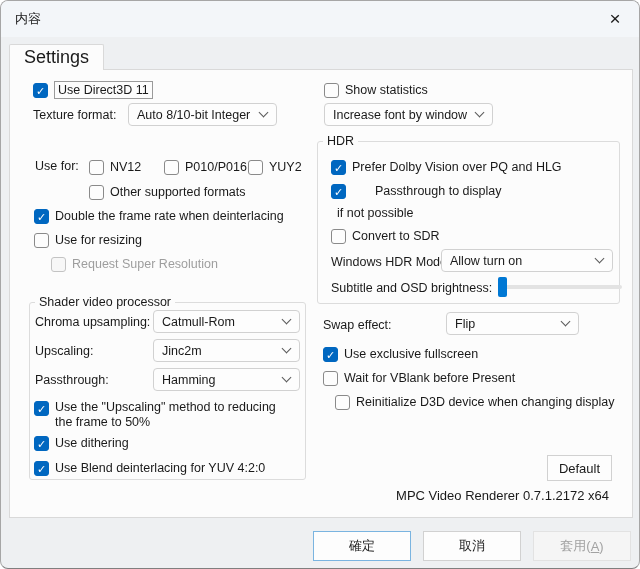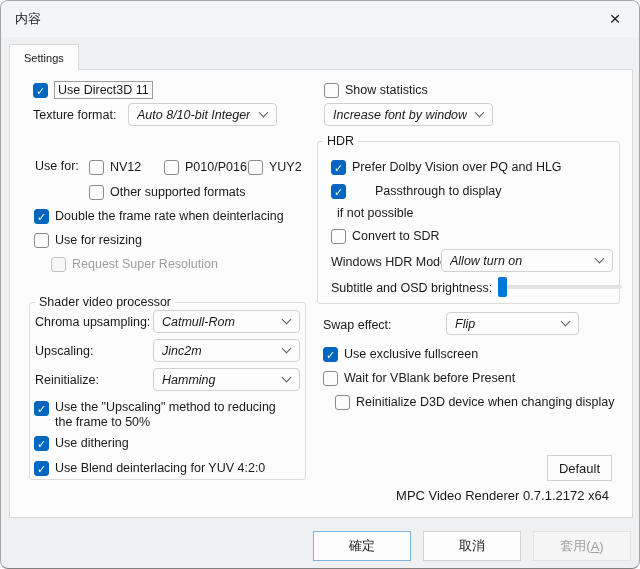--- a/index.html
+++ b/index.html
@@ -11,21 +11,21 @@
 
   
   .titlebar { position:absolute; left:0; top:0; width:100%; height:36px; background:#f3f6f9; }
   .title { position:absolute; left:14px; top:9px; font-size:13px;font-family:Liberation Mono, monospace; }
   .close-btn { position:absolute; right:8px; top:4px; width:32px; height:28px; display:flex;
                align-items:center; justify-content:center; font-size:19px; color:#1a1a1a; cursor:pointer; }
 
   
   .tab { position:absolute; left:8px; top:43px; height:26px; padding:0 14px; background:#fcfcfc;
          border:1px solid #d9d9d9; border-bottom:none; border-radius:2px 2px 0 0;
-         display:flex; align-items:center; z-index:3; font-size:11px; }
+         display:flex; align-items:center; z-index:3; font-size:18px; }
   .page { position:absolute; left:8px; top:68px; width:624px; height:449px; background:#fcfcfc;
           border:1px solid #d9d9d9; z-index:1; }
 
   .abs { position:absolute; z-index:4; }
 
   
   .cb { display:flex; align-items:center; gap:6px; height:18px; cursor:default; }
   .cb.multiline { align-items:flex-start; height:auto; }
   .box { width:15px; height:15px; flex:none; border:1px solid #8a8a8a; border-radius:3px;
          background:#fdfdfd; }
@@ -42,21 +42,21 @@
   .stext { font-size:12.5px; white-space:nowrap; }
 
   
   .grp { position:absolute; border:1px solid #dcdcdc; border-radius:3px; z-index:2; }
   .gtitle { position:absolute; top:-8px; left:5px; background:#fcfcfc; padding:0 4px;
             font-size:12.5px; white-space:nowrap; z-index:3; }
 
   
   .dd { position:absolute; height:23px; background:#fdfdfd; border:1px solid #d1d1d1;
         border-radius:4px; display:flex; align-items:center; justify-content:space-between;
-        padding:0 9px 0 8px; z-index:4; cursor:default;font-style:italic; }
+        padding:0 9px 0 8px; z-index:4; cursor:default; }
   .ddv { font-size:12.5px; white-space:nowrap; overflow:hidden; }
   .chev { width:7px; height:7px; border-right:1.4px solid #5a5a5a; border-bottom:1.4px solid #5a5a5a;
           transform:rotate(45deg); margin-top:-4px; flex:none; }
 
   
   .slider { position:absolute; width:124px; height:20px; z-index:4; }
   .track { position:absolute; left:0; top:8px; width:100%; height:4px; background:#e3e3e3; border-radius:2px; }
   .thumb { position:absolute; left:0; top:0; width:9px; height:20px; background:#0078d4; border-radius:2px; }
 
   
@@ -138,21 +138,21 @@
     <span class="ddv">Catmull-Rom</span>
     <span class="chev"></span>
   </div>
 
   <div class="abs stext" style="left:34px; top:343px;">Upscaling:</div>
   <div class="dd" style="left:152px; top:338px; width:147px;">
     <span class="ddv">Jinc2m</span>
     <span class="chev"></span>
   </div>
 
-  <div class="abs stext" style="left:34px; top:372px;">Reinitialize:</div>
+  <div class="abs stext" style="left:34px; top:372px;">Passthrough:</div>
   <div class="dd" style="left:152px; top:367px; width:147px;">
     <span class="ddv">Hamming</span>
     <span class="chev"></span>
   </div>
 
   <div class="abs cb multiline" style="left:33px; top:399px; width:260px;">
     <span class="box checked"></span>
     <span class="lbl wrap" style="width:228px;">Use the "Upscaling" method to reducing the frame to 50%</span>
   </div>
 

